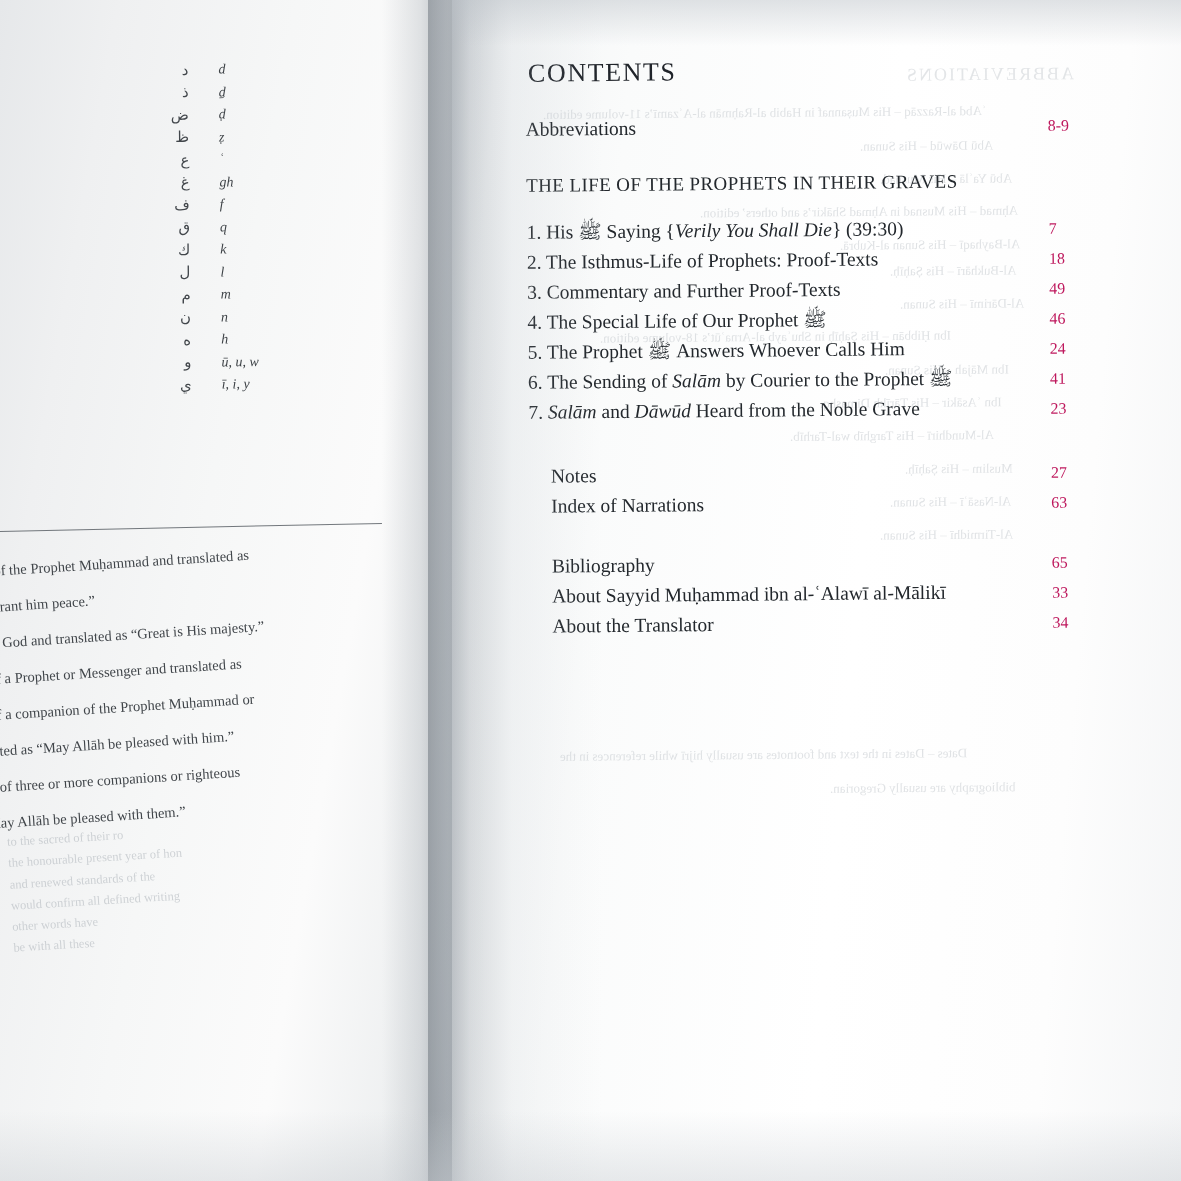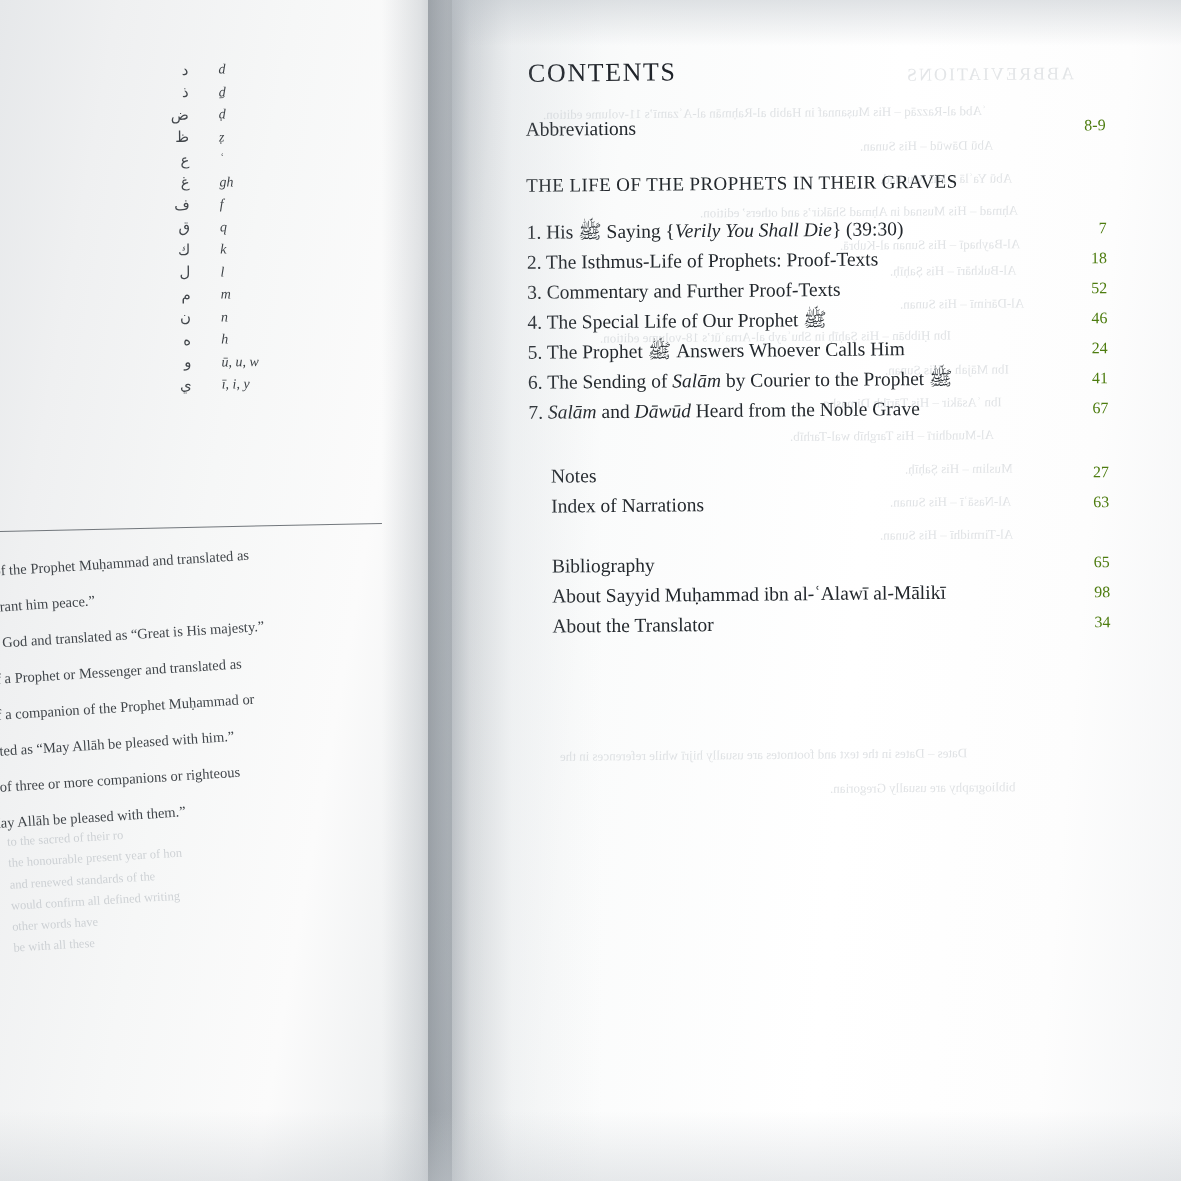--- a/index.html
+++ b/index.html
@@ -143,23 +143,23 @@
     display: flex;
     align-items: baseline;
     font-size: 19.5px;
     line-height: 29px;
     color: #23282d;
   }
   .toc-line .label { flex: 1 1 auto; white-space: nowrap; }
   .toc-line .pg {
     flex: 0 0 auto;
     width: 58px;
-    text-align: right;
+    text-align: left;
     font-size: 16px;
-    color: #4d7c0f;
+    color: #be185d;
   }
   .toc-line.indent { padding-left: 22px; }
   .toc-line.section {
     font-size: 19px;
     letter-spacing: 0.4px;
   }
   .sp-18 { height: 18px; }
   .sp-26 { height: 26px; }
   .sp-30 { height: 30px; }
   .sp-34 { height: 34px; }
@@ -314,37 +314,37 @@
     <div class="toc-line">
       <span class="label">1. His ﷺ Saying {<i class="it">Verily You Shall Die</i>}  (39:30)</span>
       <span class="pg">7</span>
     </div>
     <div class="toc-line">
       <span class="label">2. The Isthmus-Life of Prophets: Proof-Texts</span>
       <span class="pg">18</span>
     </div>
     <div class="toc-line">
       <span class="label">3. Commentary and Further Proof-Texts</span>
-      <span class="pg">52</span>
+      <span class="pg">49</span>
     </div>
     <div class="toc-line">
       <span class="label">4. The Special Life of Our Prophet ﷺ</span>
       <span class="pg">46</span>
     </div>
     <div class="toc-line">
       <span class="label">5. The Prophet ﷺ Answers Whoever Calls Him</span>
       <span class="pg">24</span>
     </div>
     <div class="toc-line">
       <span class="label">6. The Sending of <i class="it">Salām</i> by Courier to the Prophet ﷺ</span>
       <span class="pg">41</span>
     </div>
     <div class="toc-line">
       <span class="label">7. <i class="it">Salām</i> and <i class="it">Dāwūd</i> Heard from the Noble Grave</span>
-      <span class="pg">67</span>
+      <span class="pg">23</span>
     </div>
 
     <div class="sp-34"></div>
 
     <div class="toc-line indent">
       <span class="label">Notes</span>
       <span class="pg">27</span>
     </div>
     <div class="toc-line indent">
       <span class="label">Index of Narrations</span>
@@ -352,21 +352,21 @@
     </div>
 
     <div class="sp-30"></div>
 
     <div class="toc-line indent">
       <span class="label">Bibliography</span>
       <span class="pg">65</span>
     </div>
     <div class="toc-line indent">
       <span class="label">About Sayyid Muḥammad ibn al-ʿAlawī al-Mālikī</span>
-      <span class="pg">98</span>
+      <span class="pg">33</span>
     </div>
     <div class="toc-line indent">
       <span class="label">About the Translator</span>
       <span class="pg">34</span>
     </div>
 
   </div>
 
   <div class="curve-shade"></div>
   <div class="page-shadow-top"></div>

